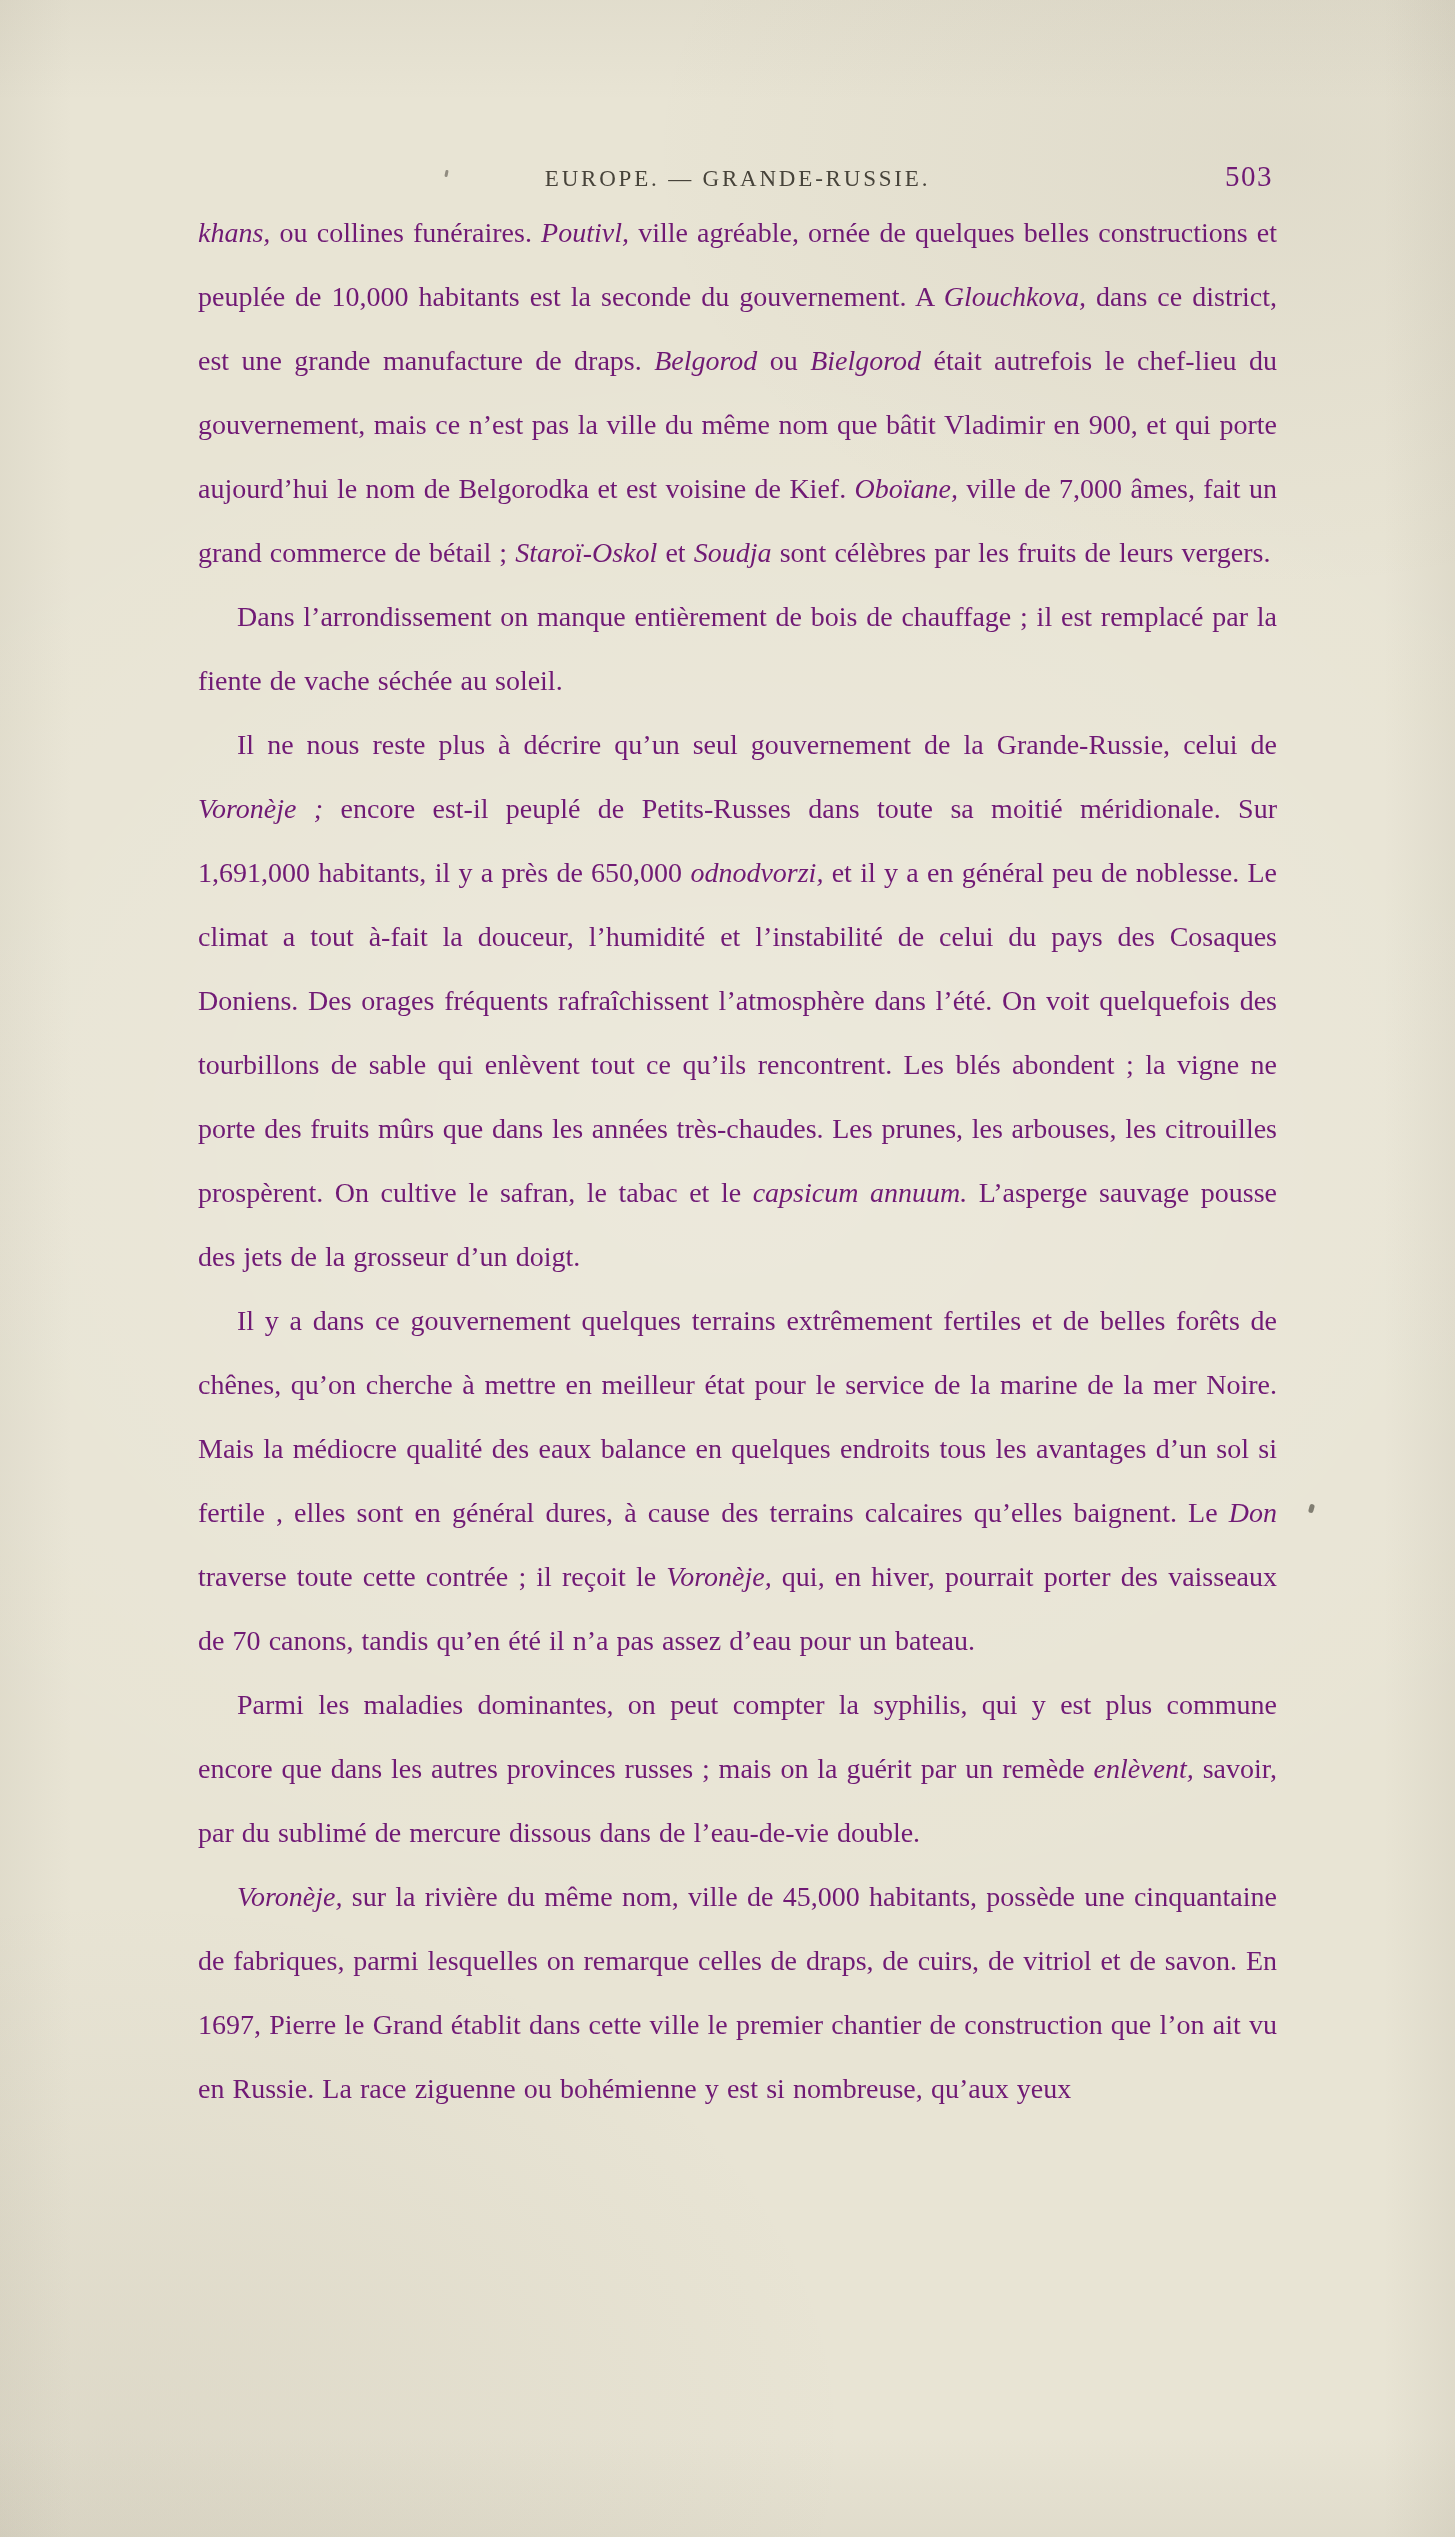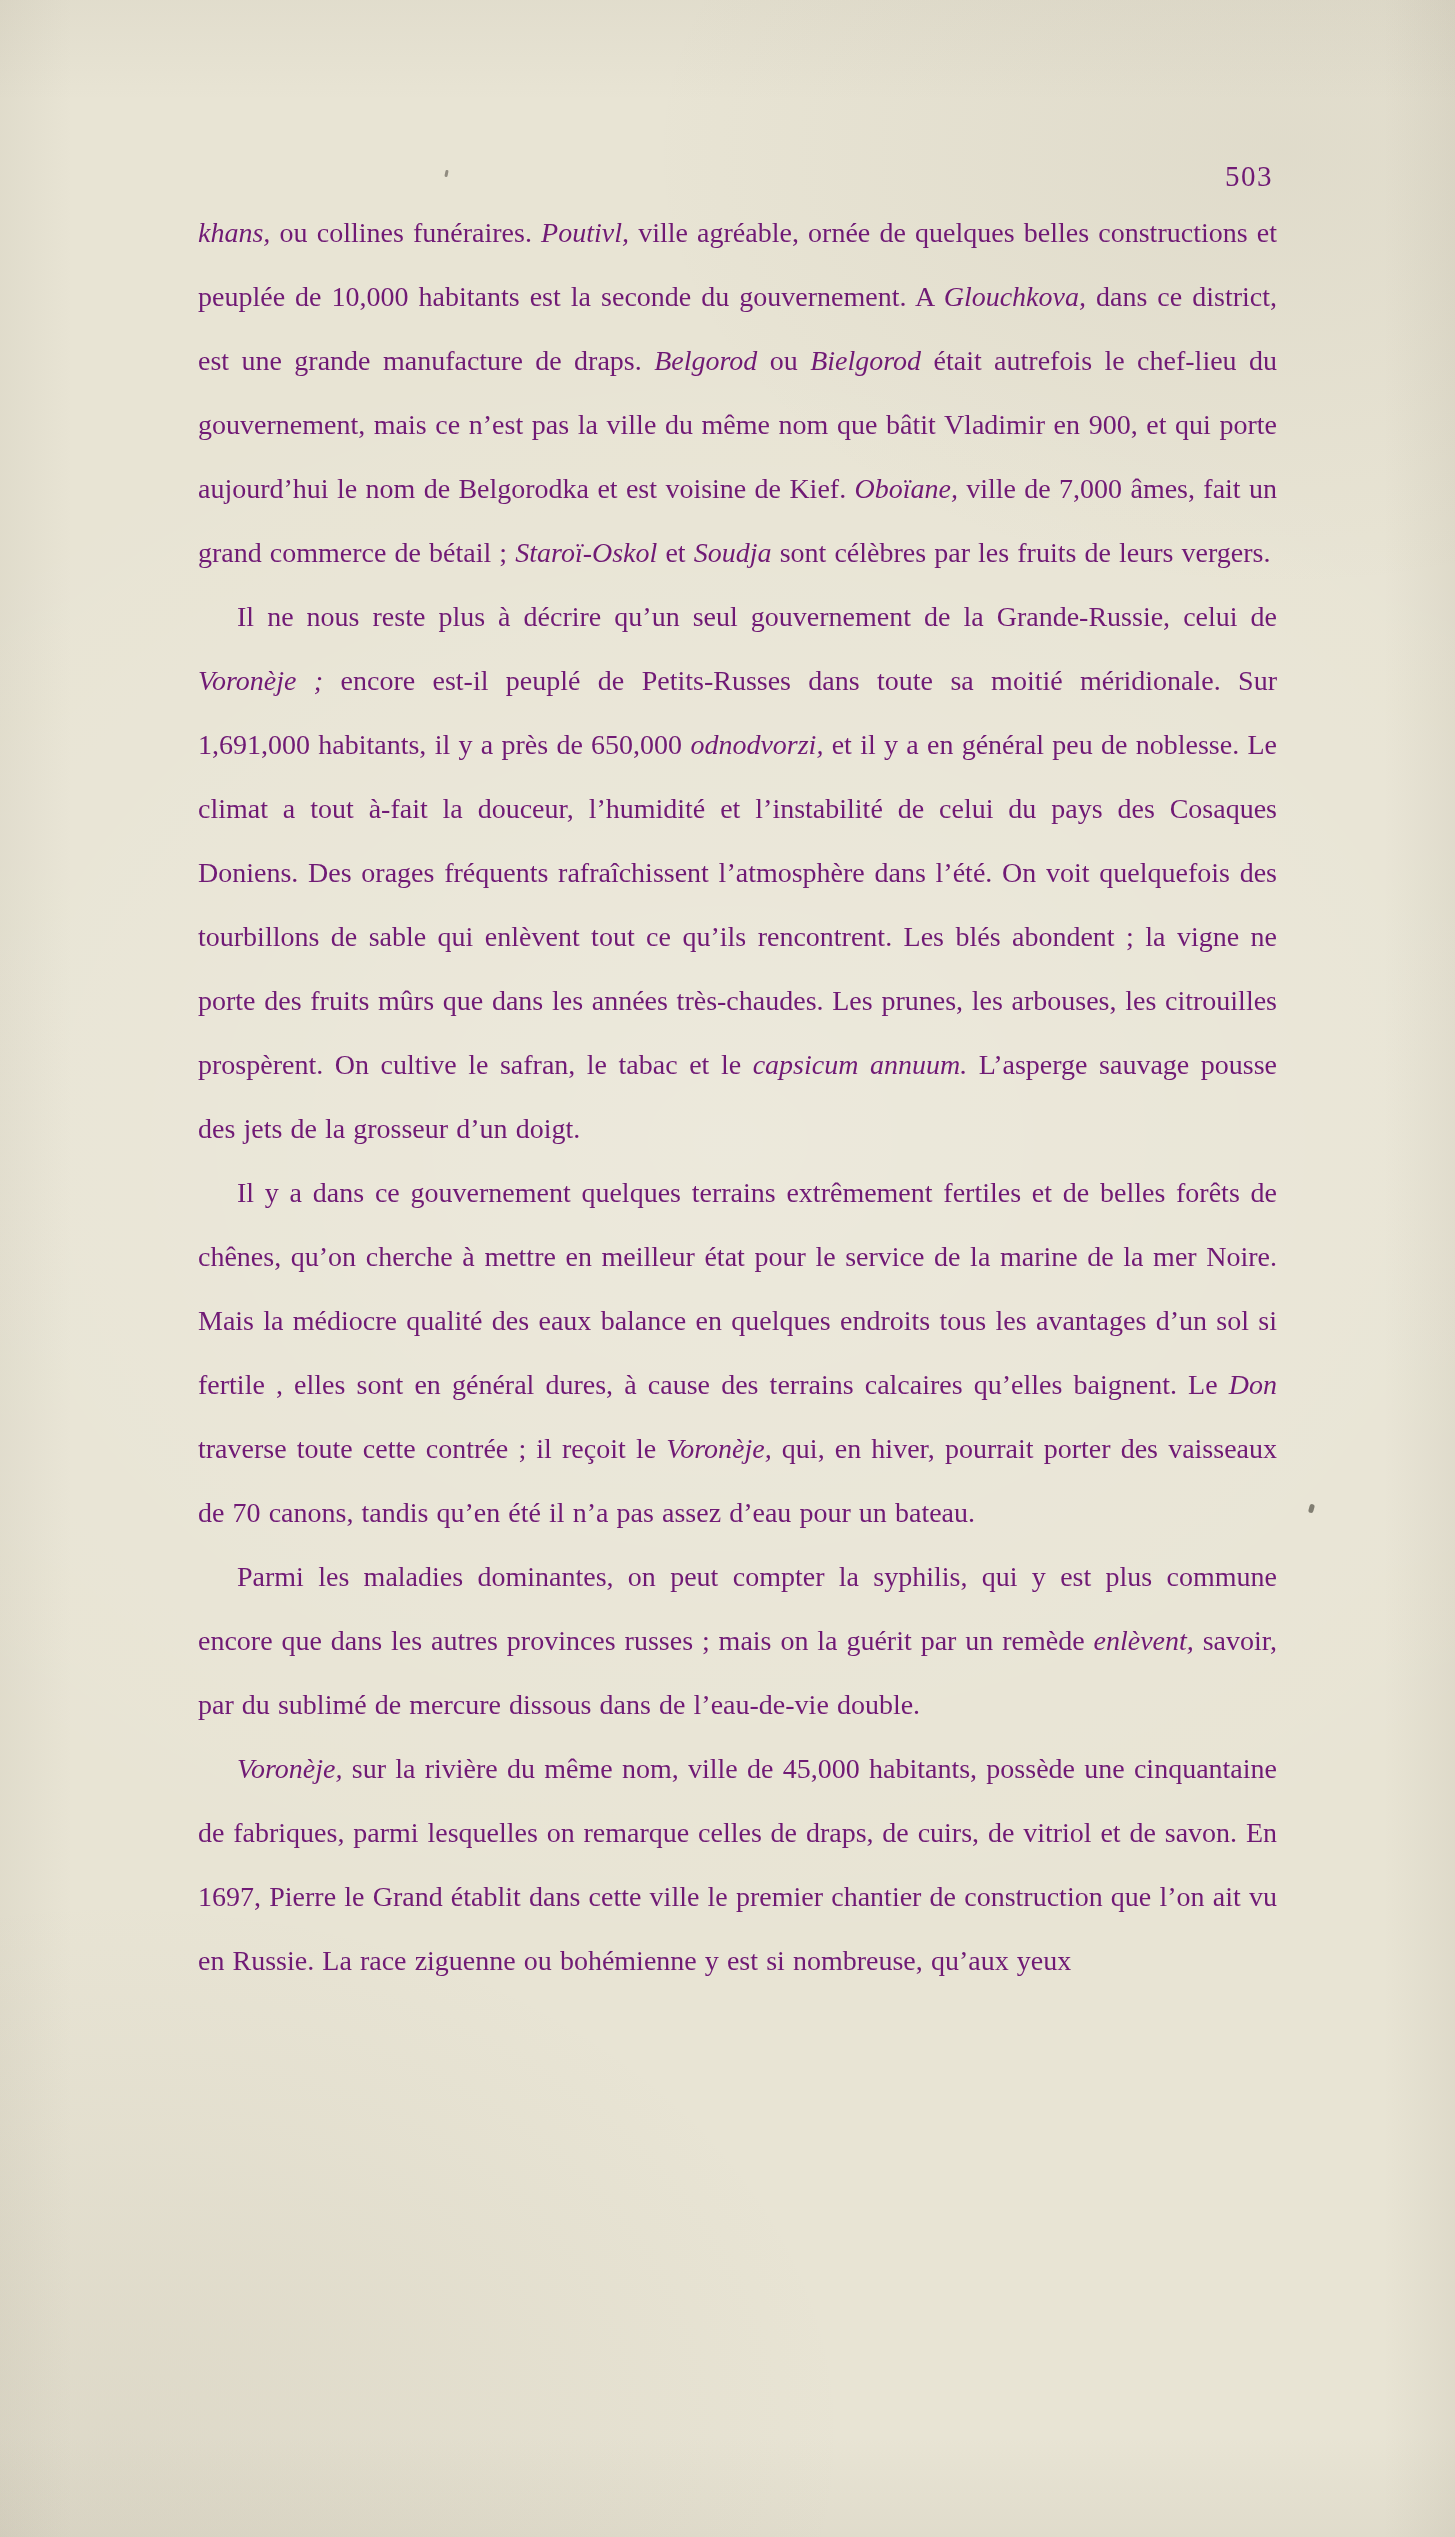--- a/index.html
+++ b/index.html
@@ -84,25 +84,27 @@
   }
   .speck-a { left: 1309px; top: 1504px; width: 4.9px; height: 9px; border-radius: 2.8px; transform: rotate(15deg); }
 </style>
 </head>
 <body>
 
 <div class="paper-shading"></div>
 
 <div class="header-row">
   <span class="head-tick"></span>
+  <div class="running-head">EUROPE. — GRANDE-RUSSIE.</div>
   <div class="page-number">503</div>
 </div>
 
 <div class="text-block">
     <p class="para"><i>khans,</i><span> ou collines funéraires. </span><i>Poutivl,</i><span> ville agréable, ornée de quelques belles constructions et peuplée de 10,000 habitants est la seconde du gouvernement. A </span><i>Glouchkova,</i><span> dans ce district, est une grande manufacture de draps. </span><i>Belgorod</i><span> ou </span><i>Bielgorod</i><span> était autrefois le chef-lieu du gouvernement, mais ce n’est pas la ville du même nom que bâtit Vladimir en 900, et qui porte aujourd’hui le nom de Belgorodka et est voisine de Kief. </span><i>Oboïane,</i><span> ville de 7,000 âmes, fait un grand commerce de bétail ; </span><i>Staroï-Oskol</i><span> et </span><i>Soudja</i><span> sont célèbres par les fruits de leurs vergers.</span></p>
+    <p class="para indent"><span>Dans l’arrondissement on manque entièrement de bois de chauffage ; il est remplacé par la fiente de vache séchée au soleil.</span></p>
     <p class="para indent"><span>Il ne nous reste plus à décrire qu’un seul gouvernement de la Grande-Russie, celui de </span><i>Voronèje ;</i><span> encore est-il peuplé de Petits-Russes dans toute sa moitié méridionale. Sur 1,691,000 habitants, il y a près de 650,000 </span><i>odnodvorzi,</i><span> et il y a en général peu de noblesse. Le climat a tout à-fait la douceur, l’humidité et l’instabilité de celui du pays des Cosaques Doniens. Des orages fréquents rafraîchissent l’atmosphère dans l’été. On voit quelquefois des tourbillons de sable qui enlèvent tout ce qu’ils rencontrent. Les blés abondent ; la vigne ne porte des fruits mûrs que dans les années très-chaudes. Les prunes, les arbouses, les citrouilles prospèrent. On cultive le safran, le tabac et le </span><i>capsicum annuum.</i><span> L’asperge sauvage pousse des jets de la grosseur d’un doigt.</span></p>
     <p class="para indent"><span>Il y a dans ce gouvernement quelques terrains extrêmement fertiles et de belles forêts de chênes, qu’on cherche à mettre en meilleur état pour le service de la marine de la mer Noire. Mais la médiocre qualité des eaux balance en quelques endroits tous les avantages d’un sol si fertile , elles sont en général dures, à cause des terrains calcaires qu’elles baignent. Le </span><i>Don</i><span> traverse toute cette contrée ; il reçoit le </span><i>Voronèje,</i><span> qui, en hiver, pourrait porter des vaisseaux de 70 canons, tandis qu’en été il n’a pas assez d’eau pour un bateau.</span></p>
     <p class="para indent"><span>Parmi les maladies dominantes, on peut compter la syphilis, qui y est plus commune encore que dans les autres provinces russes ; mais on la guérit par un remède </span><i>enlèvent,</i><span> savoir, par du sublimé de mercure dissous dans de l’eau-de-vie double.</span></p>
     <p class="para indent"><i>Voronèje,</i><span> sur la rivière du même nom, ville de 45,000 habitants, possède une cinquantaine de fabriques, parmi lesquelles on remarque celles de draps, de cuirs, de vitriol et de savon. En 1697, Pierre le Grand établit dans cette ville le premier chantier de construction que l’on ait vu en Russie. La race ziguenne ou bohémienne y est si nombreuse, qu’aux yeux</span></p>
   </div>
 
 <span class="ink-speck speck-a"></span>
 
 
 </body></html>

